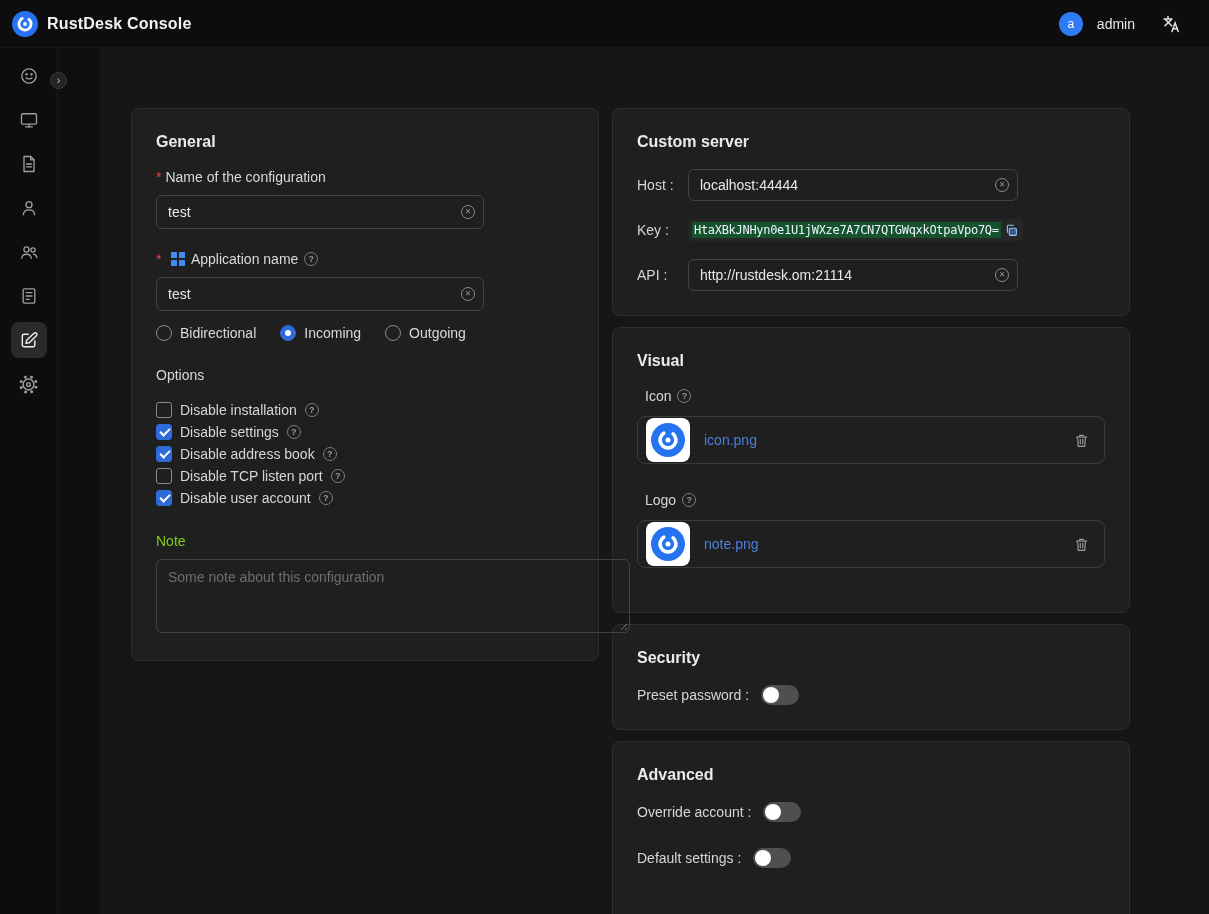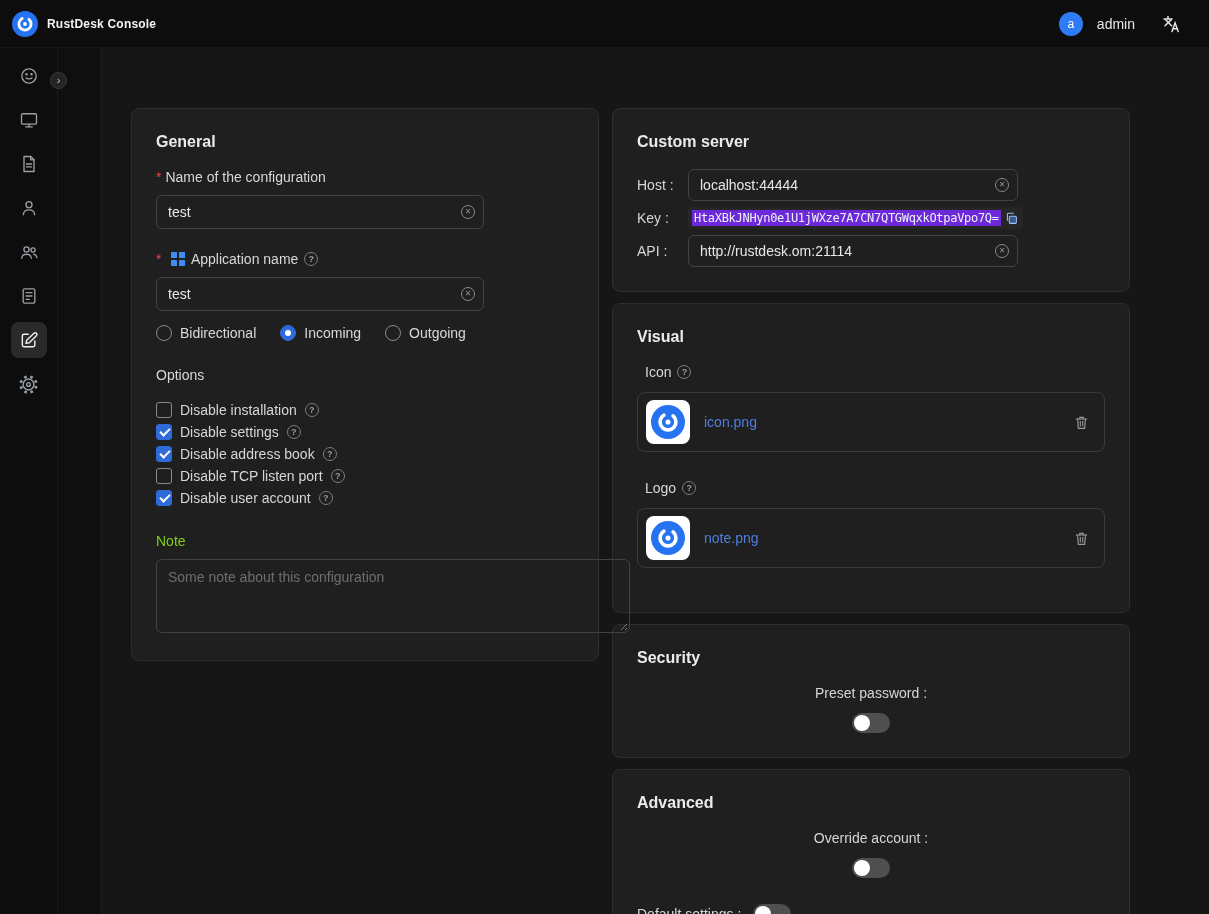--- a/index.html
+++ b/index.html
@@ -12,21 +12,21 @@
     position: relative;
   }
 
   
   .topbar {
     position:absolute; top:0; left:0; right:0; height:48px;
     background:#0d0d0d; display:flex; align-items:center; justify-content:space-between;
     padding:0 28px 0 12px; z-index:30; border-bottom:1px solid #161616;
   }
   .brand { display:flex; align-items:center; gap:9px; }
-  .brand-title { font-size:12px; font-weight:700; color:#f2f2f2; letter-spacing:.2px; }
+  .brand-title { font-size:16px; font-weight:700; color:#f2f2f2; letter-spacing:.2px; }
   .header-right { display:flex; align-items:center; gap:14px; }
   .avatar {
     width:24px; height:24px; border-radius:50%; background:#2f7bf6; color:#fff;
     display:flex; align-items:center; justify-content:center; font-size:12px;
   }
   .username { color:#e8e8e8; font-size:14px; }
   .translate-btn { margin-left:12px; display:flex; align-items:center; cursor:pointer; }
 
   
   .sidebar {
@@ -114,54 +114,54 @@
     font-family:"Liberation Sans","DejaVu Sans",sans-serif;
   }
   .note-wrap textarea::placeholder { color:#6e6e6e; }
   .resize-handle {
     position:absolute; right:3px; bottom:6px; width:9px; height:9px;
     background:repeating-linear-gradient(135deg, transparent 0 2px, #777 2px 3px);
     clip-path:polygon(100% 0, 0 100%, 100% 100%);
   }
 
   
-  .srv-row { display:flex; align-items:center; margin-bottom:6px; }
+  .srv-row { display:flex; align-items:center; margin-bottom:18px; }
   .srv-label { width:51px; color:#d6d6d6; flex:none; }
   .srv-input-wrap { position:relative; width:330px; }
   .srv-input-wrap input {
     width:100%; height:32px; background:transparent; border:1px solid #424242; border-radius:6px;
     color:#e8e8e8; font-size:14px; padding:0 28px 0 11px; outline:none;
     font-family:"Liberation Sans","DejaVu Sans",sans-serif;
   }
   .key-box {
     display:inline-flex; align-items:center; background:#262626; border-radius:3px; padding:3px 4px; gap:3px;
   }
   .key-text {
     font-family:"DejaVu Sans Mono","Liberation Mono",monospace; font-size:12px;
-    background:#6d28d9; color:#eef3fb; padding:1px 2px; letter-spacing:-0.3px; white-space:nowrap;
+    background:#14532d; color:#eef3fb; padding:1px 2px; letter-spacing:-0.3px; white-space:nowrap;
   }
   .copy-icon { cursor:pointer; display:flex; }
 
   
   .file-label { display:flex; align-items:center; gap:6px; color:#d8d8d8; margin:0 8px 12px; }
   .file-label.second { margin-top:28px; }
   .file-box {
     display:flex; align-items:center; border:1px solid #3a3a3a; border-radius:8px;
-    padding:8px 14px 8px 8px; height:60px;
+    padding:8px 14px 8px 8px; height:48px;
   }
   .thumb {
     width:44px; height:44px; background:#fff; border-radius:8px;
     display:flex; align-items:center; justify-content:center; flex:none;
   }
   .file-link { color:#4d7fdf; margin-left:14px; cursor:pointer; }
   .trash-btn { margin-left:auto; color:#9a9a9a; cursor:pointer; display:flex; }
 
   
   .toggle-row { display:flex; align-items:center; gap:12px; margin-top:20px; }
-  .toggle-row.tight { margin-top:10px;flex-direction:column; }
+  .toggle-row.tight { margin-top:10px; }
   .toggle {
     width:38px; height:20px; border-radius:10px; background:#4f4f4f; position:relative;
     cursor:pointer; flex:none;
   }
   .toggle::after {
     content:''; position:absolute; left:2px; top:2px; width:16px; height:16px;
     background:#fff; border-radius:50%;
   }
   .toggle-label { color:#d6d6d6; }
 

